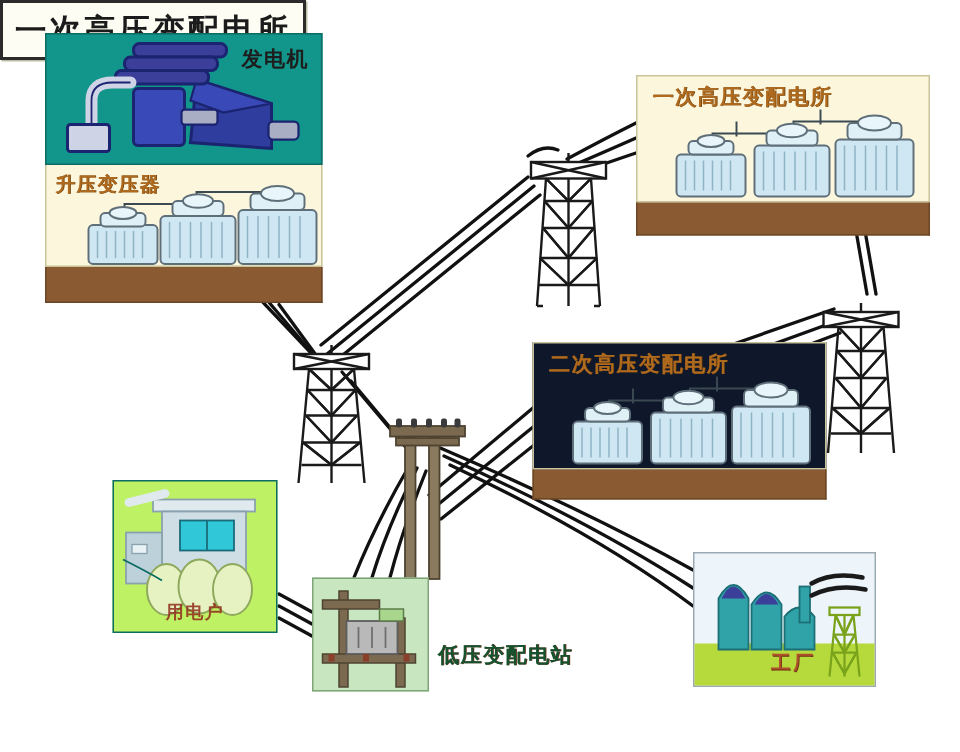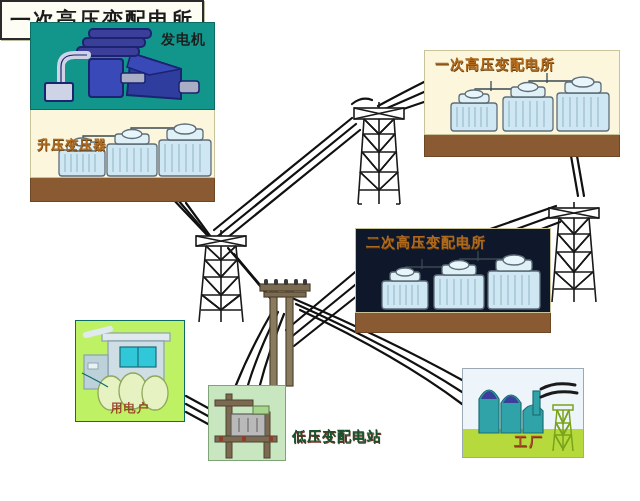--- a/index.html
+++ b/index.html
@@ -50,21 +50,20 @@
   
   #stepup-panel{
     left:30px;top:110px;width:185px;height:68px;
     background:#fbf6dc;border:1px solid #c9c39a;border-top:none;
   }
   #stepup-label{
     position:absolute;left:6px;top:4px;
     font-size:13px;font-weight:700;color:#b06a1e;
     letter-spacing:1px;
     text-shadow:0.5px 0.5px 0 #6a4110;
-    margin-top:22px;
   }
   #stepup-ground{
     left:30px;top:178px;width:185px;height:24px;
     background:#8a5a33;border:1px solid #6d4626;border-top:none;
   }
 
   
   #hv1-panel{
     left:424px;top:50px;width:196px;height:85px;
     background:#fbf6dc;border:1px solid #c9c39a;

